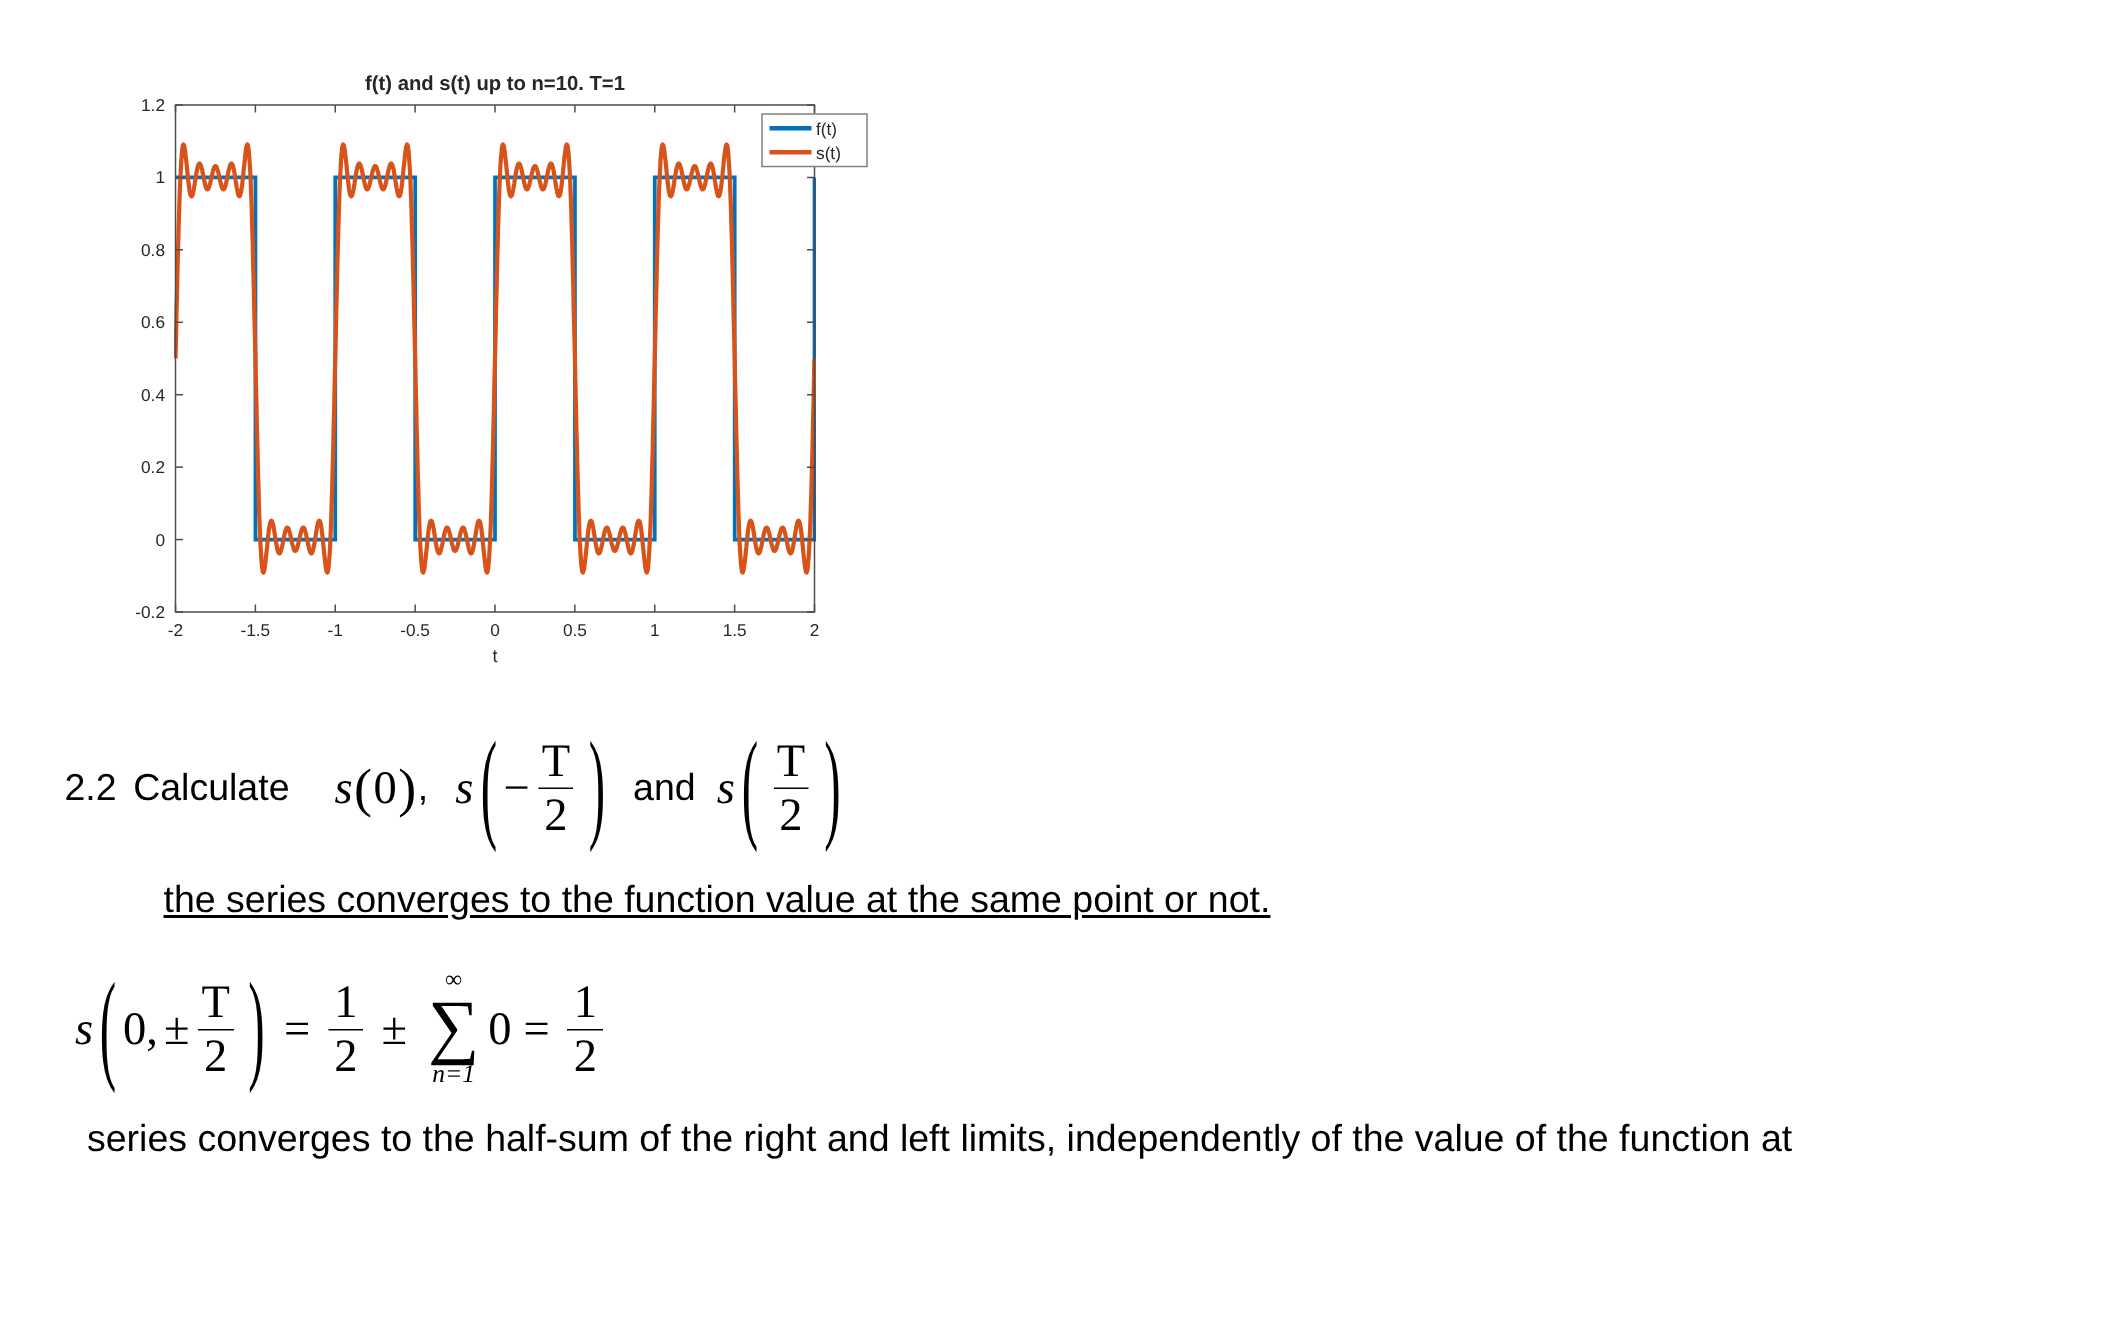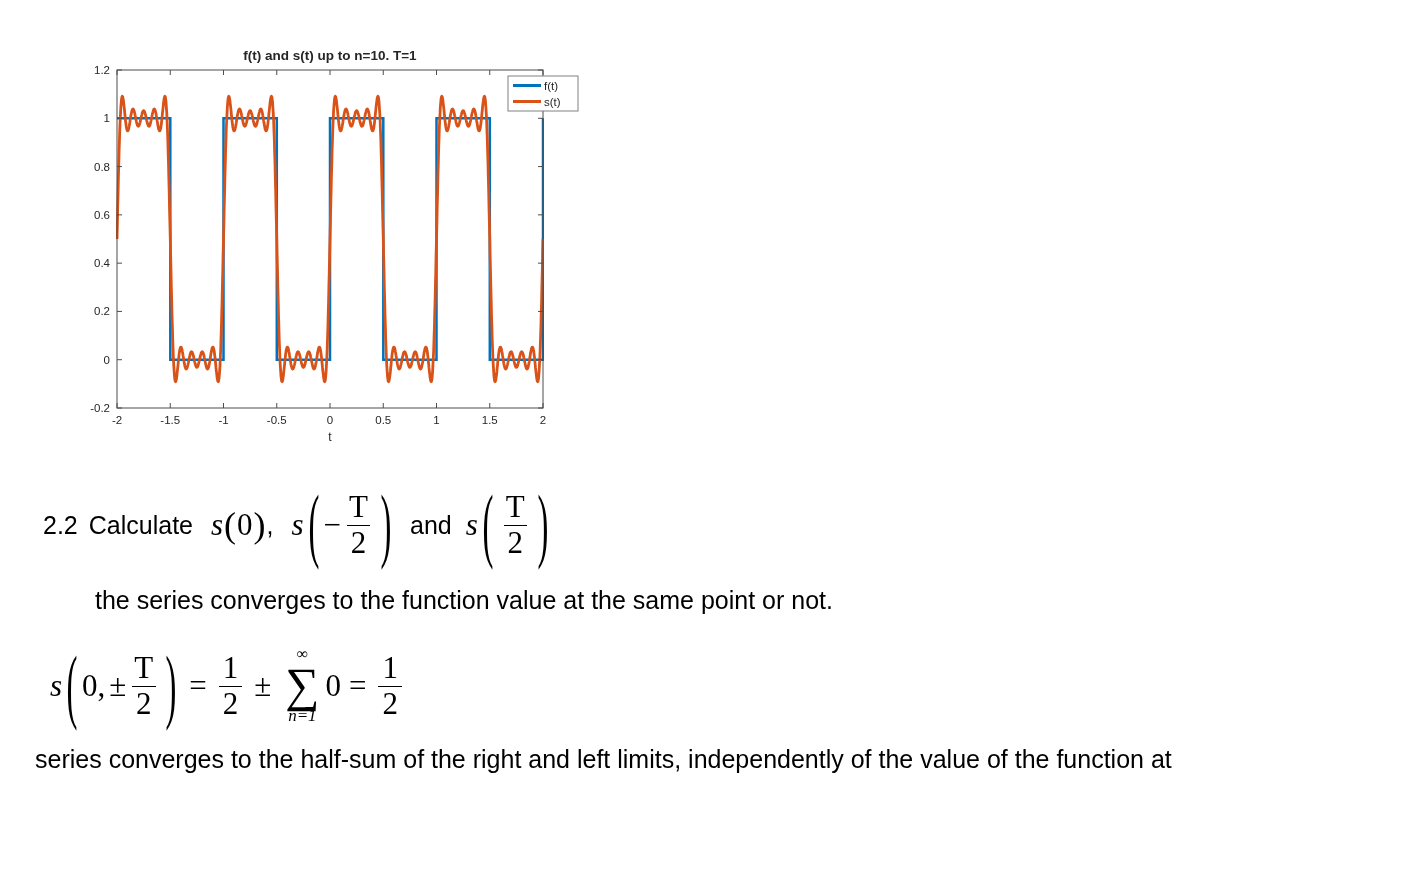--- a/index.html
+++ b/index.html
@@ -17,23 +17,23 @@
   .frac .fn,.frac .fd{font:31px "Liberation Serif",serif;line-height:1.12;padding:0 4px;}
   .frac .fd{border-top:1.7px solid #000;}
   .it{font-style:italic;}
   .sum{display:inline-flex;flex-direction:column;align-items:center;margin:0 6px;}
   .sum .sup{font:16px "Liberation Serif",serif;line-height:1;}
   .sum .sig{font:48px "Liberation Serif",serif;line-height:.95;}
   .sum .sub{font:italic 17px "Liberation Serif",serif;line-height:1.1;}
   .eqs{margin:0 8px;}
   .pmgap{margin-left:4px;}
   #l1{left:43px;top:473px;height:104px;}
-  #l2{left:95px;top:584px;}
+  #l2{left:109px;top:584px;text-decoration:underline;}
   #l3{left:50px;top:634px;height:104px;}
-  #l4{left:35px;top:743px;align-items:flex-end;}
+  #l4{left:58px;top:743px;align-items:flex-end;}
   #l5{left:45px;top:782px;}
 </style>
 </head>
 <body>
 
 <div class="page">
 
   <svg id="fig" width="545" height="412" viewBox="0 0 545 412">
       <defs>
         <clipPath id="cb">
@@ -100,21 +100,21 @@
         <rect x="438" y="36" width="70" height="35" fill="#ffffff" stroke="#808080" stroke-width="1"></rect>
         <line x1="443" y1="45.5" x2="471" y2="45.5" stroke="#0072BD" stroke-width="3"></line>
         <line x1="443" y1="61.5" x2="471" y2="61.5" stroke="#D95319" stroke-width="3"></line>
         <text x="474" y="50" text-anchor="start" font-size="11.5" font-family="Liberation Sans, sans-serif" fill="#262626" font-weight="normal">f(t)</text>
         <text x="474" y="66" text-anchor="start" font-size="11.5" font-family="Liberation Sans, sans-serif" fill="#262626" font-weight="normal">s(t)</text>
       </g>
     </svg>
 
   <div class="line" id="l1">
     <span class="t" style="margin-right:11px">2.2</span>
-    <span class="t" style="margin-right:18px">Calculate</span>
+    <span class="t" style="margin-right:30px">Calculate</span>
     <span class="mi">s</span>
     <span class="p1">(</span>
     <span class="mn">0</span>
     <span class="p1">)</span>
     <span class="t" style="margin-right:18px">,</span>
     <span class="mi">s</span>
     <span class="p2">(</span>
     <span class="mn">−</span>
     <span class="frac">
       <span class="fn it">T</span>

